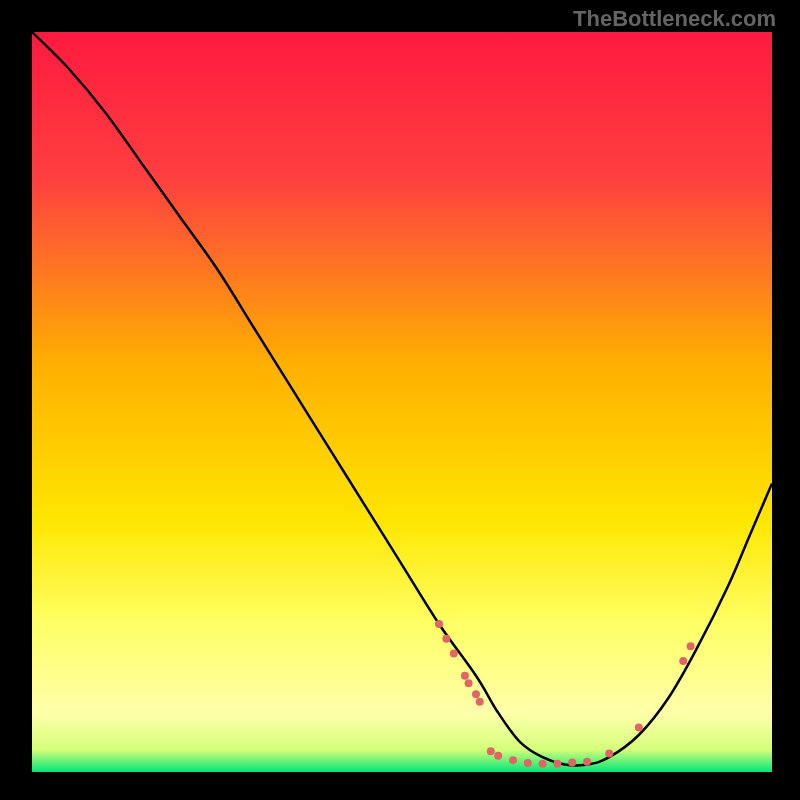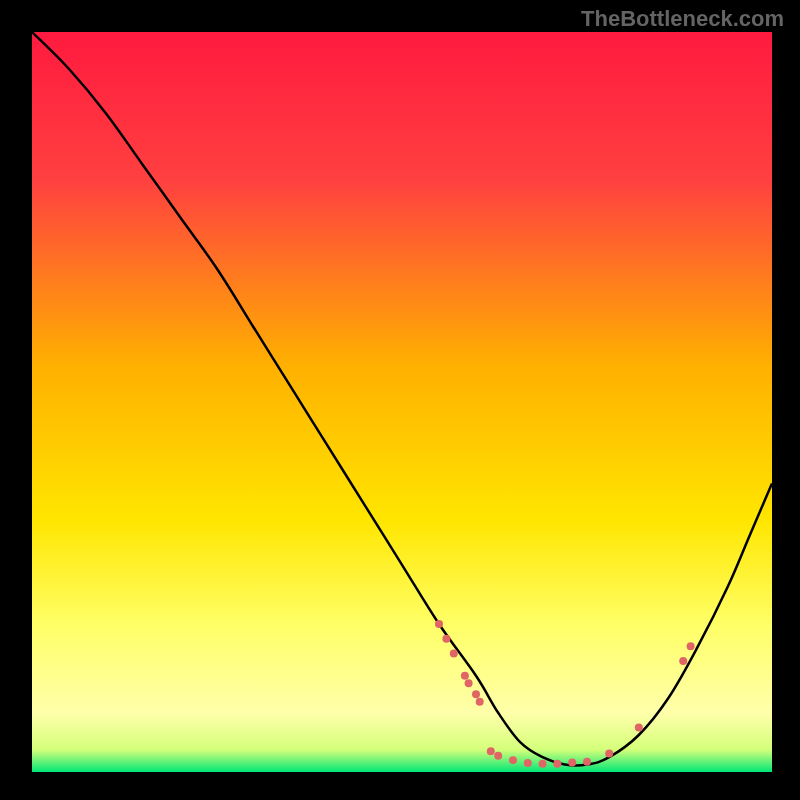--- a/index.html
+++ b/index.html
@@ -13,21 +13,21 @@
   }
   .container {
     position: relative;
     width: 800px;
     height: 800px;
     background: #000;
   }
   .watermark {
     position: absolute;
     top: 6px;
-    right: 16px;
+    right: 24px;
     color: #646464;
     font-size: 22px;
     font-weight: bold;
     z-index: 10;
   }
   .plot {
     position: absolute;
     left: 32px;
     top: 32px;
     width: 740px;

